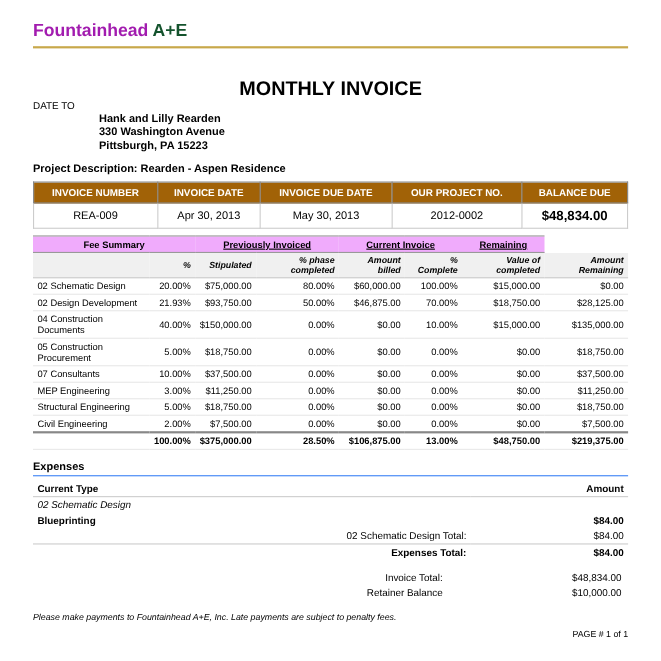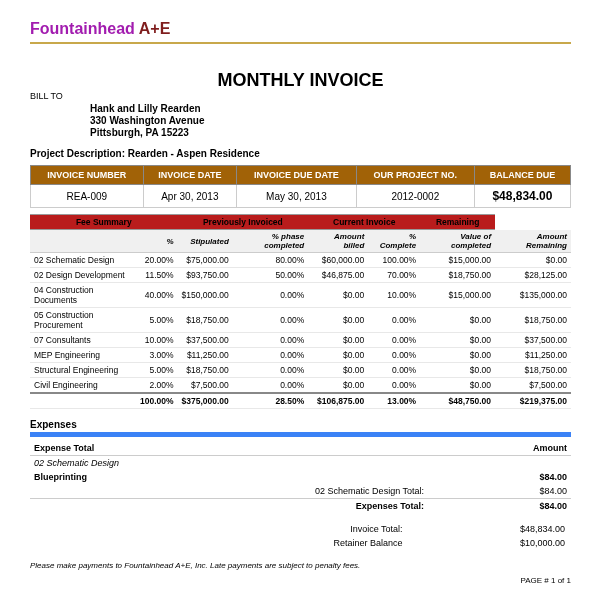--- a/index.html
+++ b/index.html
@@ -81,21 +81,21 @@
     table.fee-summary th, table.fee-summary td {
       font-size: 8.5px;
       padding: 2px 4px;
       text-align: right;
     }
     table.fee-summary th:first-child, table.fee-summary td:first-child {
       text-align: left;
     }
     table.fee-summary thead tr.group-header th {
       text-align: center;
-      background: #b91c1c;
+      background: #f0abfc;
       border-top: 1px solid #999;
       border-bottom: 1px solid #999;
       font-weight: bold;
     }
     table.fee-summary thead tr.sub-header th {
       background: #f0f0f0;
       border-bottom: 1px solid #ccc;
       font-size: 8px;
       font-style: italic;
     }
@@ -103,21 +103,21 @@
       border-bottom: 1px solid #e8e8e8;
     }
     table.fee-summary tbody tr.total-row td {
       border-top: 2px solid #888;
       font-weight: bold;
     }
     .section-header {
       font-weight: bold;
       font-size: 10px;
       margin: 8px 0 4px 0;
-      border-bottom: 5px solid #3b82f6;
+      border-bottom: 1px solid #3b82f6;
       padding-bottom: 2px;
     }
     table.expenses {
       width: 100%;
       border-collapse: collapse;
       margin-bottom: 8px;
     }
     table.expenses th {
       font-size: 9px;
       text-align: left;
@@ -168,37 +168,38 @@
       margin-top: 10px;
       font-style: italic;
     }
     .page-number {
       text-align: right;
       font-size: 8px;
       margin-top: 6px;
     }
     .col-span-center {
       text-align: center !important;
+      text-decoration: underline;
     }
   </style>
 </head>
 <body>
 
 <div>
   <div class="header">
     <span class="company-name">
-      <span>Fountainhead</span><span style="color:#7f1d1d"> A+E</span>
+      <span>Fountainhead</span><span style="color:#14532d"> A+E</span>
     </span>
   </div>
   <div class="header-line"></div>
 </div>
 
 <div class="invoice-title">MONTHLY INVOICE</div>
 
-<div class="bill-to-label">BILL TO</div>
+<div class="bill-to-label">DATE TO</div>
 <div style="padding-left:60px;">
   <div class="bill-to-info">Hank and Lilly Rearden</div>
   <div class="bill-to-info">330 Washington Avenue</div>
   <div class="bill-to-info">Pittsburgh,  PA  15223</div>
 </div>
 
 <div class="project-desc">
   <span>Project Description:</span>
   <span style="font-weight:bold">Rearden - Aspen Residence</span>
 </div>
@@ -249,21 +250,21 @@
       <td>20.00%</td>
       <td>$75,000.00</td>
       <td>80.00%</td>
       <td>$60,000.00</td>
       <td>100.00%</td>
       <td>$15,000.00</td>
       <td>$0.00</td>
     </tr>
       <tr>
       <td>02 Design Development</td>
-      <td>11.50%</td>
+      <td>21.93%</td>
       <td>$93,750.00</td>
       <td>50.00%</td>
       <td>$46,875.00</td>
       <td>70.00%</td>
       <td>$18,750.00</td>
       <td>$28,125.00</td>
     </tr>
       <tr>
       <td>04 Construction Documents</td>
       <td>40.00%</td>
@@ -335,21 +336,21 @@
     <td>$219,375.00</td>
   </tr>
     </tbody>
 </table>
 
 <div class="section-header">Expenses</div>
 
 <table class="expenses">
   <thead>
     <tr>
-      <th>Expense Total</th>
+      <th>Current Type</th>
       <th class="right">Amount</th>
     </tr>
   </thead>
   <tbody>
     <tr class="category-label">
       <td>02 Schematic Design</td>
       <td></td>
     </tr>
     <tr class="item-row">
       <td>Blueprinting</td>

